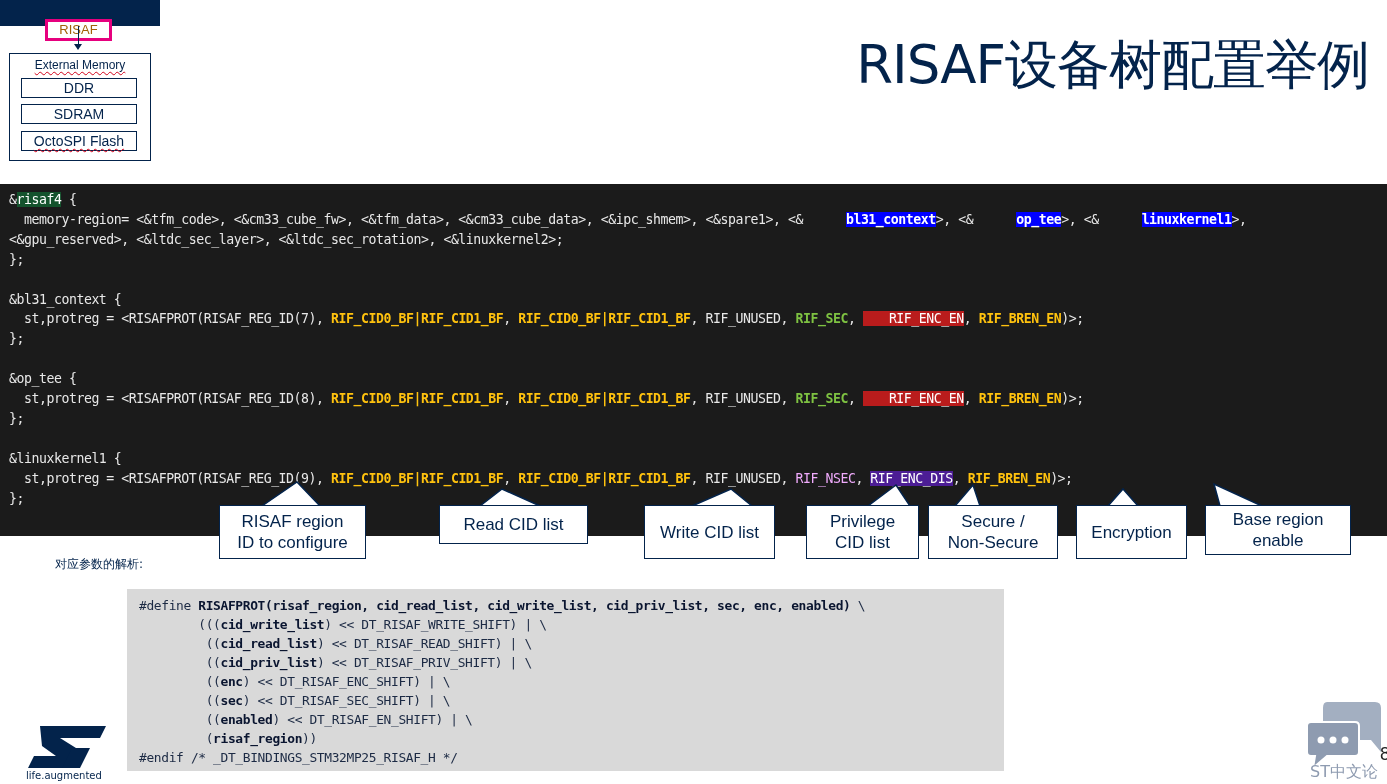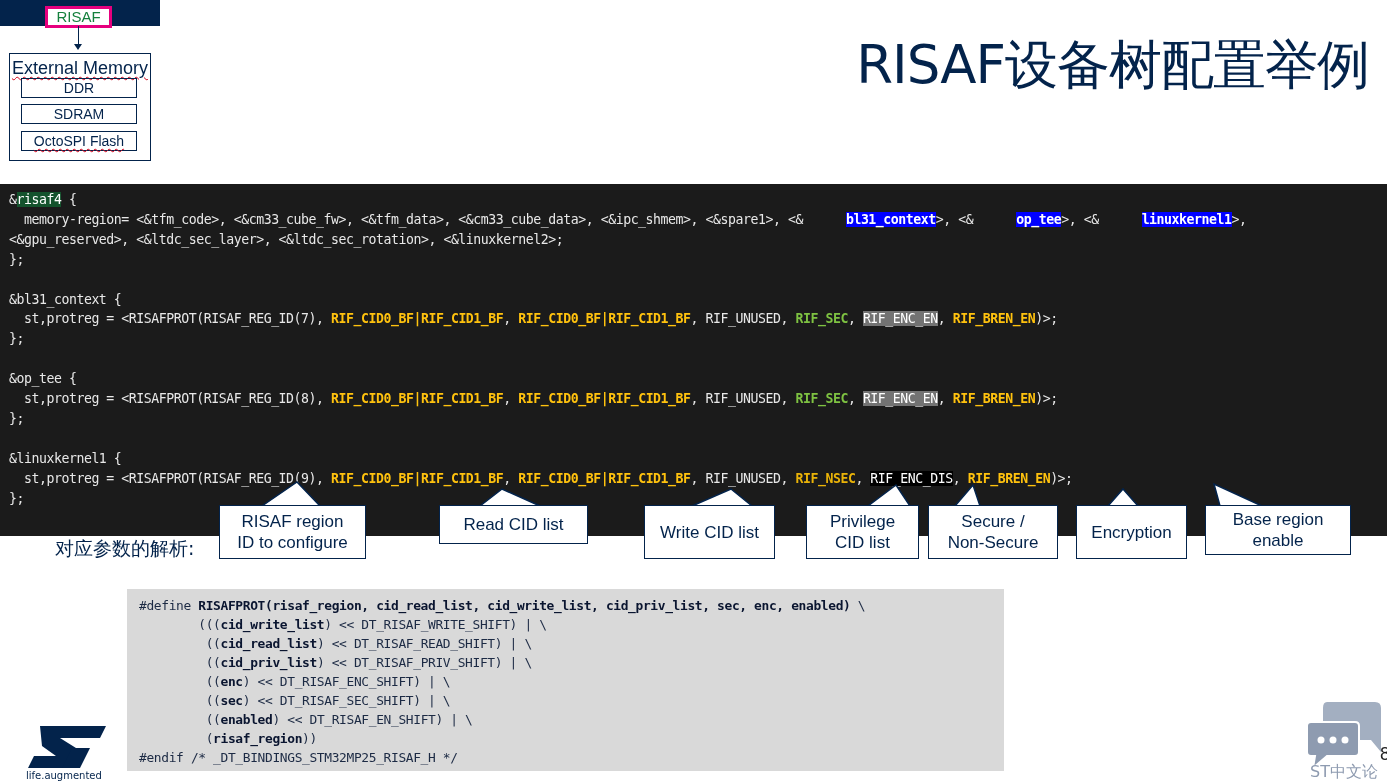--- a/index.html
+++ b/index.html
@@ -1,47 +1,47 @@
 <!DOCTYPE html>
 <html><head>
 <meta charset="utf-8">
 <style>
   * { box-sizing: border-box; margin: 0; padding: 0; }
   html, body { width: 1387px; height: 784px; background: #ffffff; overflow: hidden; }
   body { position: relative; font-family: "Liberation Sans", sans-serif; color: #03234b; }
 
   
   .diag-band { position: absolute; left: 0; top: 0; width: 160px; height: 26px; background: #03234b; }
-  .risaf-box { position: absolute; left: 45px; top: 6px; width: 67px; height: 22px; background: #fff; border: 3px solid #e6007e; font-size: 15px; text-align: center; line-height: 16px; color: #15803d; }
+  .risaf-box { position: absolute; left: 45px; top: 19px; width: 67px; height: 22px; background: #fff; border: 3px solid #e6007e; font-size: 13px; text-align: center; line-height: 16px; color: #a16207; }
   .arrow-line { position: absolute; left: 78px; top: 26px; width: 1px; height: 22px; background: #03234b; }
   .arrow-head { position: absolute; left: 74px; top: 44px; width: 0; height: 0; border-left: 4px solid transparent; border-right: 4px solid transparent; border-top: 6px solid #03234b; }
   .ext-mem { position: absolute; left: 9px; top: 53px; width: 142px; height: 108px; border: 1px solid #03234b; }
-  .ext-title { position: absolute; left: 0; top: 4px; width: 100%; text-align: center; font-size: 18px; color: #03234b; }
+  .ext-title { position: absolute; left: 0; top: 4px; width: 100%; text-align: center; font-size: 12px; color: #03234b; }
   .mem-item { position: absolute; left: 11px; width: 116px; height: 20px; border: 1px solid #03234b; text-align: center; font-size: 14px; line-height: 18px; color: #03234b; }
   .wavy { text-decoration: underline wavy #d0021b; text-decoration-thickness: 1px; text-underline-offset: 2px; }
 
   
   .page-title { position: absolute; right: 18px; top: 30px; font-size: 53px; color: #03234b; font-family: "DejaVu Sans", sans-serif; letter-spacing: -1px; }
 
   
   .code-dark { position: absolute; left: 0; top: 184px; width: 1387px; height: 352px; background: #1b1b1b; }
   .code-dark pre { position: absolute; left: 9px; top: 6px; font-family: "DejaVu Sans Mono", monospace; font-size: 13.2px; line-height: 19.9px; color: #e8e8e8; white-space: pre; letter-spacing: -0.45px; }
   .y { color: #ffc20e; font-weight: bold; }
   .g { color: #7ec242; font-weight: bold; }
-  .pk { color: #eab308; font-weight: bold; }
+  .pk { color: #f0abfc; font-weight: normal; }
   .hl-green { background: #14532d; color: #fff; }
   .hl-blue { background: #0000ff; color: #fff; font-weight: bold; margin-left: 43px; }
-  .hl-red { background: #737373; color: #fff; }
-  .hl-purple { background: #000000; color: #fff; }
+  .hl-red { background: #b91c1c; color: #fff; padding-left: 26px; }
+  .hl-purple { background: #4c1d95; color: #fff; }
 
   
   .callout { position: absolute; background: #fff; border: 1.5px solid #03234b; color: #03234b; font-size: 17px; text-align: center; display: flex; align-items: center; justify-content: center; line-height: 21px; }
 
   
-  .subtitle { position: absolute; left: 55px; top: 536px; font-size: 19px; color: #03234b; font-family: "DejaVu Sans", sans-serif; }
+  .subtitle { position: absolute; left: 55px; top: 556px; font-size: 12px; color: #03234b; font-family: "DejaVu Sans", sans-serif; }
 
   
   .code-gray { position: absolute; left: 127px; top: 589px; width: 877px; height: 182px; background: #d9d9d9; }
   .code-gray pre { position: absolute; left: 12px; top: 7px; font-family: "DejaVu Sans Mono", monospace; font-size: 12.9px; line-height: 19px; color: #1c2a44; white-space: pre; letter-spacing: -0.35px; }
   .code-gray b { font-weight: bold; color: #0a1530; }
 
   
   .st-logo { position: absolute; left: 26px; top: 724px; width: 82px; height: 46px; }
   .tagline { position: absolute; left: 26px; top: 770px; font-size: 10px; color: #03234b; font-family: "DejaVu Sans", sans-serif; }
 

